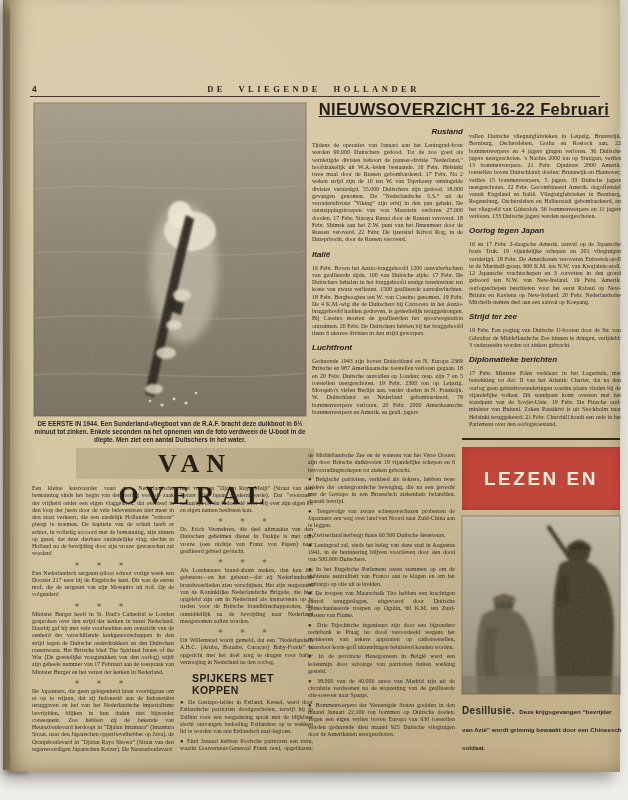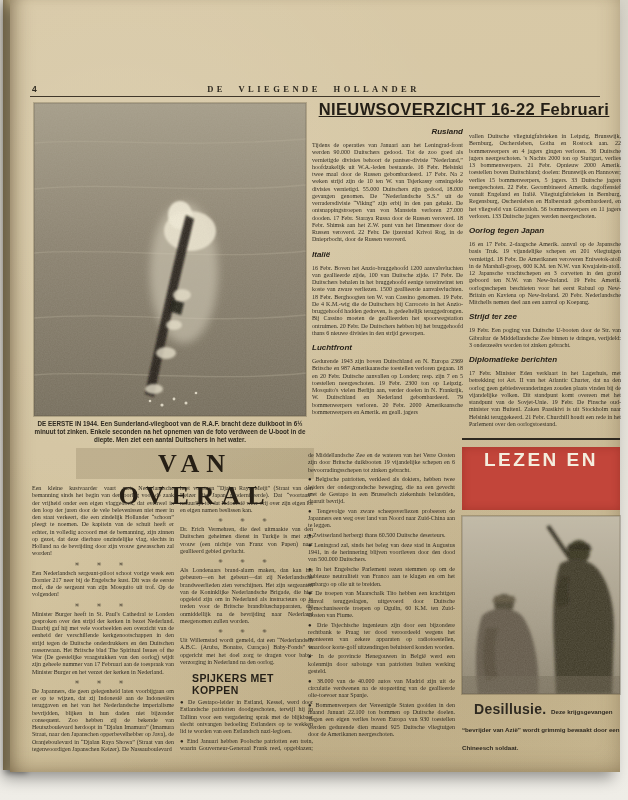--- a/index.html
+++ b/index.html
@@ -53,27 +53,27 @@
   .colB{position:absolute;top:485px;left:170px;width:133px;height:268px;overflow:hidden;}
   .colC{position:absolute;top:452px;left:298px;width:147px;height:300px;overflow:hidden;}
   .p{margin:0 0 2.5px;text-indent:6px;}
   .nb{text-indent:0;}
   .sep{text-align:center;font-size:5.5px;letter-spacing:8px;margin:3px 0;color:#3a342a;}
   .spk-title{font:700 10.5px "Liberation Sans",sans-serif;letter-spacing:.4px;
        margin:6px 12px 3px;color:#241f17;}
   
   .rule{position:absolute;top:438px;left:452px;width:158px;height:2px;background:#2e2920;}
   .redbox{position:absolute;top:447px;left:452px;width:158px;height:63px;background:#c2453a;
-       box-shadow:inset 0 0 8px rgba(80,10,5,.25);display:flex;flex-direction:row;
+       box-shadow:inset 0 0 8px rgba(80,10,5,.25);display:flex;flex-direction:column;
        justify-content:center;}
   .redline{font:700 19px "Liberation Sans",sans-serif;color:#f4eddd;text-align:center;
        letter-spacing:2.5px;line-height:26px;}
   .cap2{position:absolute;top:700px;left:452px;width:160px;
        font-family:"Liberation Sans",sans-serif;}
-  .cap2-lead{font-weight:700;font-size:14px;letter-spacing:.3px;margin-left:12px;}
+  .cap2-lead{font-weight:700;font-size:10px;letter-spacing:.3px;}
   .cap2-text{font-weight:700;font-size:6.2px;line-height:7.6px;}
 </style>
 </head>
 <body>
 
 <div class="under-pages"></div>
 
 <div class="paper">
 
   <div class="hdr">

